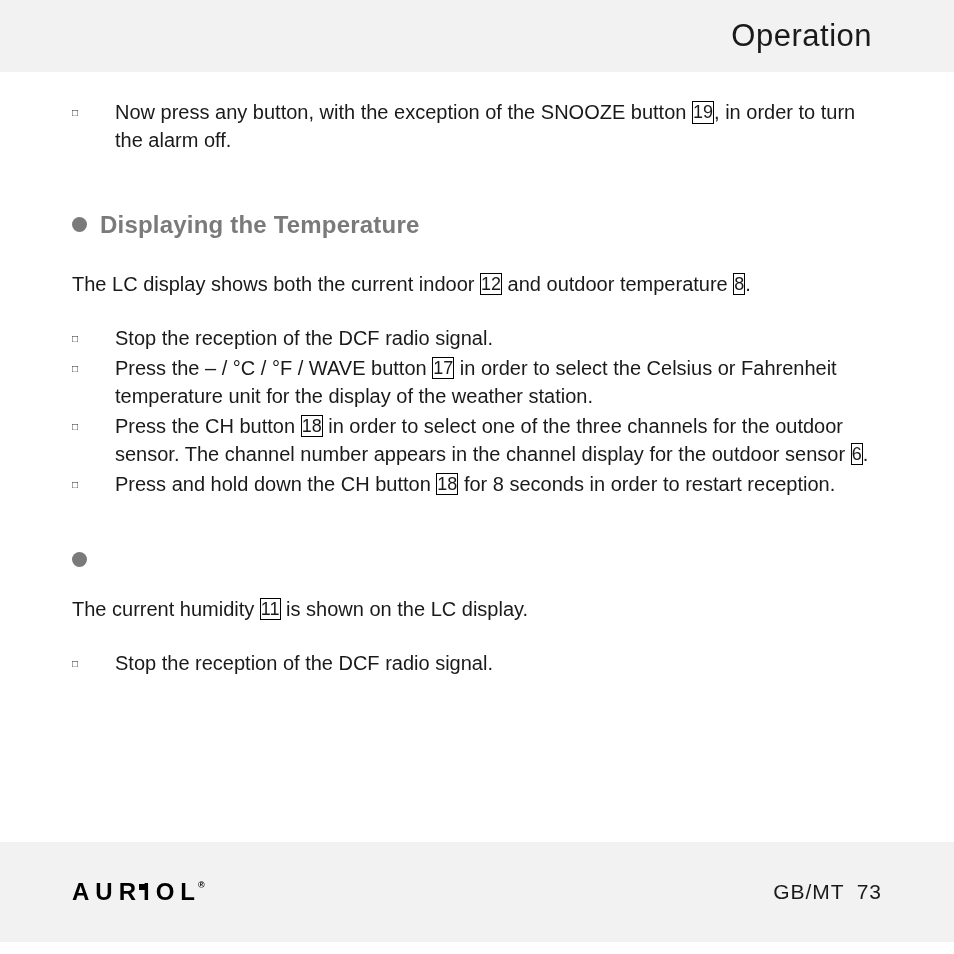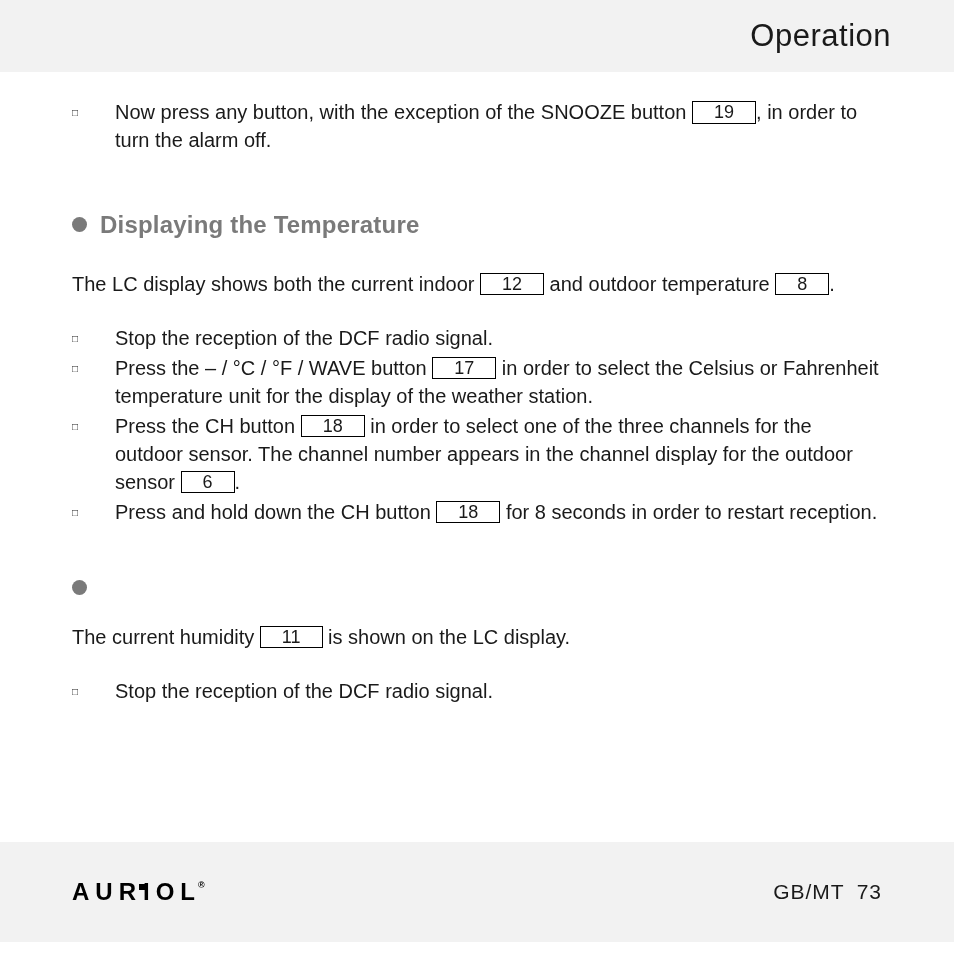--- a/index.html
+++ b/index.html
@@ -9,21 +9,21 @@
     background: #fff;
     color: #000;
     position: relative;
   }
   .header {
     height: 72px;
     background: #f2f2f2;
     display: flex;
     align-items: center;
     justify-content: flex-end;
-    padding-right: 63px;
+    padding-right: 82px;
   }
   .header-title {
     font-size: 31px;
     font-weight: 300;
     letter-spacing: 0.5px;
     color: #1a1a1a;
   }
   .content {
     padding: 26px 72px 0 72px;
     font-size: 20px;
@@ -63,21 +63,21 @@
     font-weight: 700;
     color: #7a7a7a;
     letter-spacing: 0.2px;
   }
   .para {
     margin-bottom: 26px;
   }
   .ref {
     display: inline-block;
     border: 1.5px solid #000;
-    padding: 0 21px;
+    padding: 0 0;
     font-size: 18px;
     line-height: 1.15;
     vertical-align: 1px;
     font-weight: 400;
   }
   .inline { display: inline; }
   .footer {
     position: absolute;
     bottom: 12px;
     left: 0;

